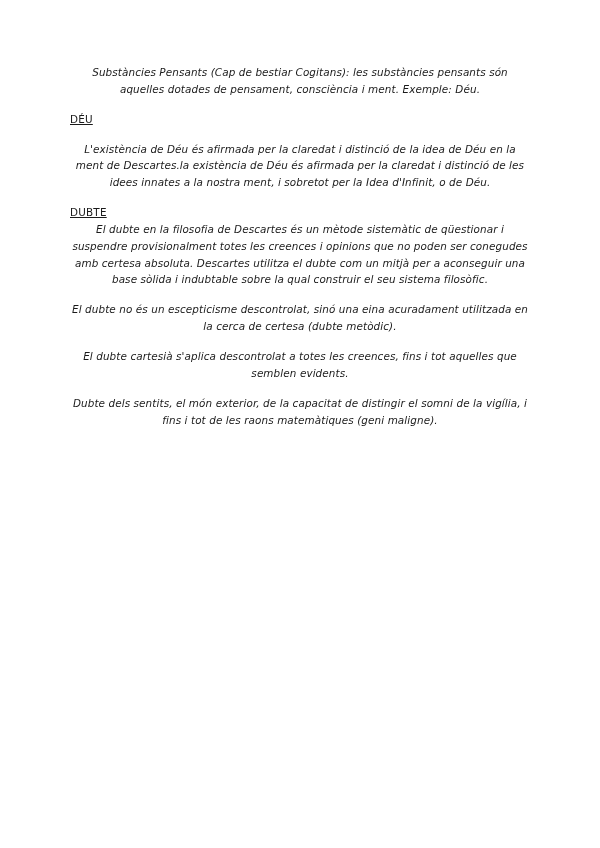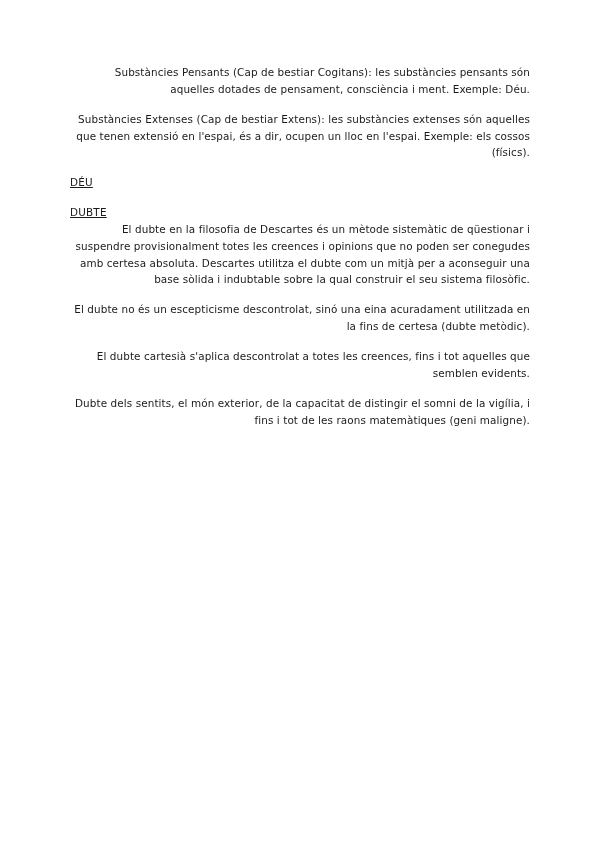--- a/index.html
+++ b/index.html
@@ -22,22 +22,23 @@
     padding: 64px 70px 40px 70px;
   }
   .doc-body {
     font-size: 10.4px;
     line-height: 1.62;
     color: #1a1a1a;
     letter-spacing: 0.01em;
   }
   .para {
     margin: 0 0 13px 0;
-    text-align: right;
+    text-align: center;
     white-space: normal;
+    font-style: italic;
   }
   .para.tight {
     margin-bottom: 0;
   }
   .heading {
     margin: 0 0 0 0;
     font-size: 10.4px;
     line-height: 1.62;
     color: #1a1a1a;
     font-weight: normal;
@@ -52,34 +53,34 @@
   }
 </style>
 </head>
 <body>
 
 <div class="page">
   <div class="doc-body">
 
     <p class="para">Substàncies Pensants (Cap de bestiar Cogitans): les substàncies pensants són aquelles dotades de pensament, consciència i ment. Exemple: Déu.</p>
 
-    <p class="para">Substàncies Extenses (Cap de bestiar Extens): les substàncies extenses són aquelles que tenen extensió en l'espai, és a dir, ocupen un lloc en l'espai. Exemple: els cossos (físics).</p>
 
 
     <div class="block">
       <div class="heading">DÉU</div>
     </div>
 
+    <p class="para">L'existència de Déu és afirmada per la claredat i distinció de la idea de Déu en la ment de Descartes.la existència de Déu és afirmada per la claredat i distinció de les idees innates a la nostra ment, i sobretot per la Idea d'Infinit, o de Déu.</p>
 
     <div class="block">
       <div class="heading">DUBTE</div>
       <p class="para tight">El dubte en la filosofia de Descartes és un mètode sistemàtic de qüestionar i suspendre provisionalment totes les creences i opinions que no poden ser conegudes amb certesa absoluta. Descartes utilitza el dubte com un mitjà per a aconseguir una base sòlida i indubtable sobre la qual construir el seu sistema filosòfic.</p>
     </div>
 
-    <p class="para">El dubte no és un escepticisme descontrolat, sinó una eina acuradament utilitzada en la fins de certesa (dubte metòdic).</p>
+    <p class="para">El dubte no és un escepticisme descontrolat, sinó una eina acuradament utilitzada en la cerca de certesa (dubte metòdic).</p>
 
     <p class="para">El dubte cartesià s'aplica descontrolat a totes les creences, fins i tot aquelles que semblen evidents.</p>
 
     <p class="para">Dubte dels sentits, el món exterior, de la capacitat de distingir el somni de la vigília, i fins i tot de les raons matemàtiques (geni maligne).</p>
 
 
 
   </div>
 </div>
 

